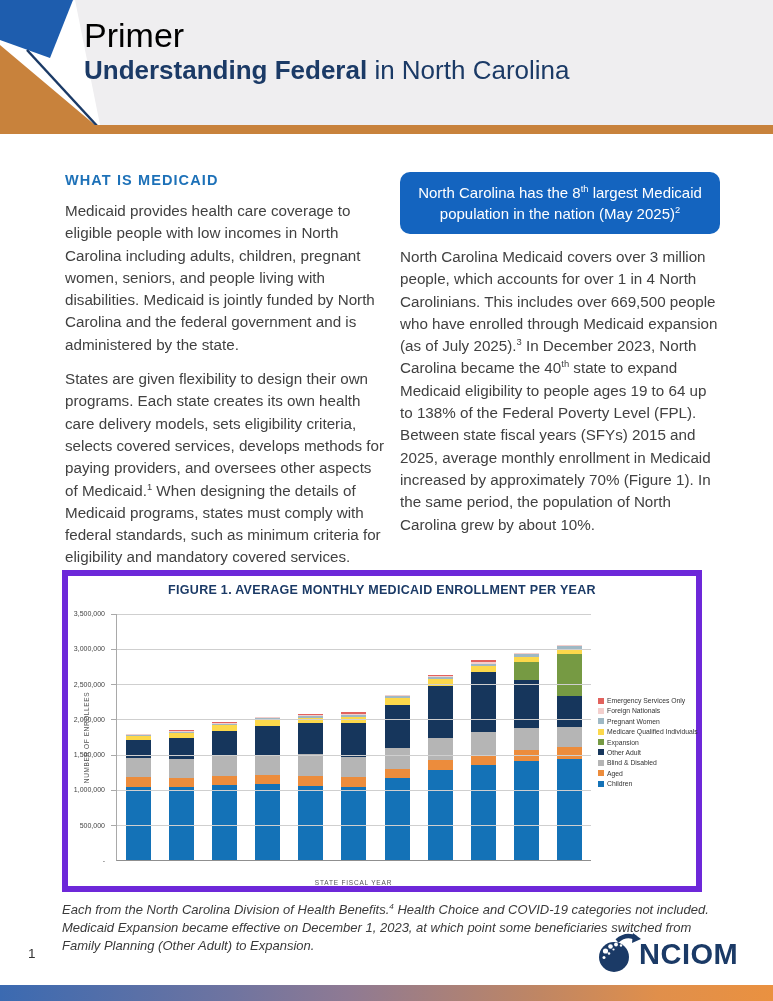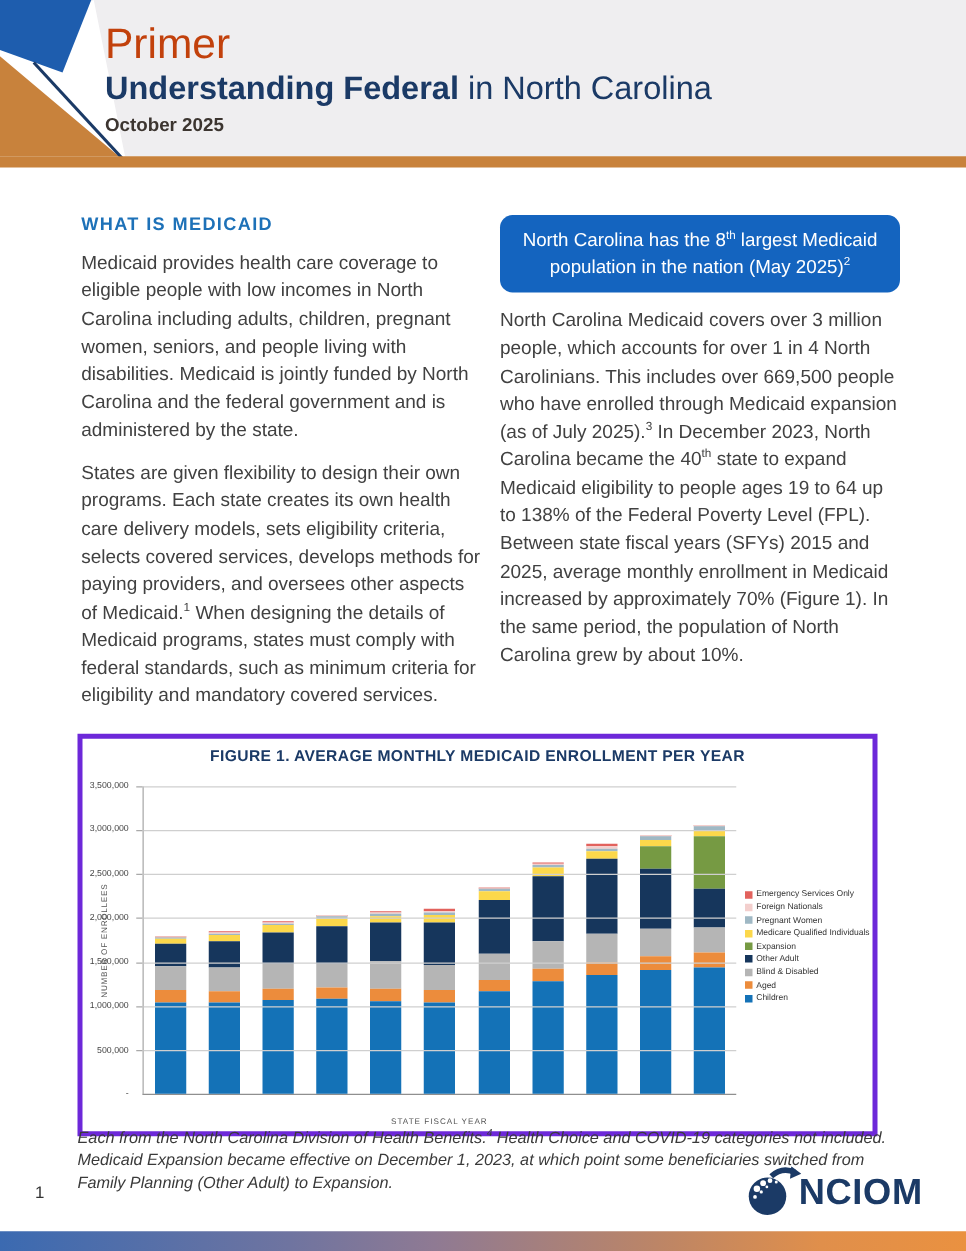--- a/index.html
+++ b/index.html
@@ -6,40 +6,40 @@
   html,body { background:#ffffff; }
   .page {
     position:relative; width:773px; height:1001px; background:#ffffff;
     font-family:"Liberation Sans", sans-serif; overflow:hidden;
   }
   
   .header-band { position:absolute; left:0; top:0; width:773px; height:125px; background:#efeef0; }
   .header-corner { position:absolute; left:0; top:0; }
   .orange-strip { position:absolute; left:0; top:125px; width:773px; height:9px; background:#c8823c; }
   .header-text { position:absolute; left:84px; top:16px; }
-  .eyebrow { font-size:34px; color:#c2410c; font-weight:400; line-height:1.15; }
+  .eyebrow { font-size:34px; color:#000000; font-weight:400; line-height:1.15; }
   .doc-title { font-size:26px; color:#1b3a66; line-height:1.15; margin-top:1px; }
   .doc-title .b { font-weight:700; }
   .doc-date { font-size:15px; font-weight:700; color:#3c3530; margin-top:6px; }
   
   .col { position:absolute; top:172px; }
   .col-left { left:65px; width:323px; }
   .col-right { left:400px; width:320px; }
   h2.sec { font-size:14.5px; font-weight:700; color:#1d71b8; letter-spacing:1.1px; }
   .col p { font-size:15.2px; line-height:22.3px; color:#414141; margin-top:12px; }
   .callout {
     background:#1464bf; border-radius:10px; color:#ffffff; text-align:center;
     padding:10px 16px; font-size:15px; line-height:21px;
   }
   .col-right h2.sec { margin-top:23px; }
   sup { font-size:0.62em; vertical-align:super; line-height:0; }
   
   .chart-box {
     position:absolute; left:62px; top:570px; width:640px; height:322px;
-    border:4px solid #6d28d9; background:#ffffff;margin-top:17px;
+    border:6px solid #6d28d9; background:#ffffff;
   }
   .chart-title { position:absolute; left:0; top:7px; width:100%; text-align:center;
     font-size:12.5px; font-weight:700; color:#1b3a66; letter-spacing:.3px; }
   .ylab { position:absolute; left:-62px; top:38px; height:247px; width:160px;
     transform:rotate(-90deg); transform-origin:center;
     display:flex; align-items:center; justify-content:center;
     font-size:6.5px; letter-spacing:.6px; color:#555; }
   .yticks { position:absolute; left:0; top:38px; width:43px; height:247px; }
   .ytick { position:absolute; right:6px; font-size:7px; color:#444; white-space:nowrap; }
   .plot { position:absolute; left:48px; top:38px; width:475px; height:247px;
@@ -76,21 +76,20 @@
   <svg class="header-corner" width="130" height="135" viewBox="0 0 130 135">
     <polygon points="0,38 75,0 100,125 0,125" fill="#ffffff"></polygon>
     <polygon points="0,0 73,0 50,58 0,40" fill="#1e5dae"></polygon>
     <polygon points="0,45 95,125 0,125" fill="#c8823c"></polygon>
     <line x1="27" y1="50" x2="99" y2="128" stroke="#1b3a66" stroke-width="2.5"></line>
   </svg>
   <div class="orange-strip"></div>
   <div class="header-text">
     <div class="eyebrow">Primer</div>
     <div class="doc-title"><span class="b">Understanding Federal</span><span> in North Carolina</span></div>
-    <div class="doc-date">October 2025</div>
   </div>
 
   <div class="col col-left">
     <h2 class="sec">WHAT IS MEDICAID</h2>
     <p>Medicaid provides health care coverage to eligible people with low incomes in North Carolina including adults, children, pregnant women, seniors, and people living with disabilities. Medicaid is jointly funded by North Carolina and the federal government and is administered by the state.</p>
     <p><span>States are given flexibility to design their own programs. Each state creates its own health care delivery models, sets eligibility criteria, selects covered services, develops methods for paying providers, and oversees other aspects of Medicaid.</span><sup>1</sup><span> When designing the details of Medicaid programs, states must comply with federal standards, such as minimum criteria for eligibility and mandatory covered services.</span></p>
   </div>
 
   <div class="col col-right">
     <div class="callout"><span>North Carolina has the 8</span><sup>th</sup><span> largest Medicaid population in the nation (May 2025)</span><sup>2</sup></div>

